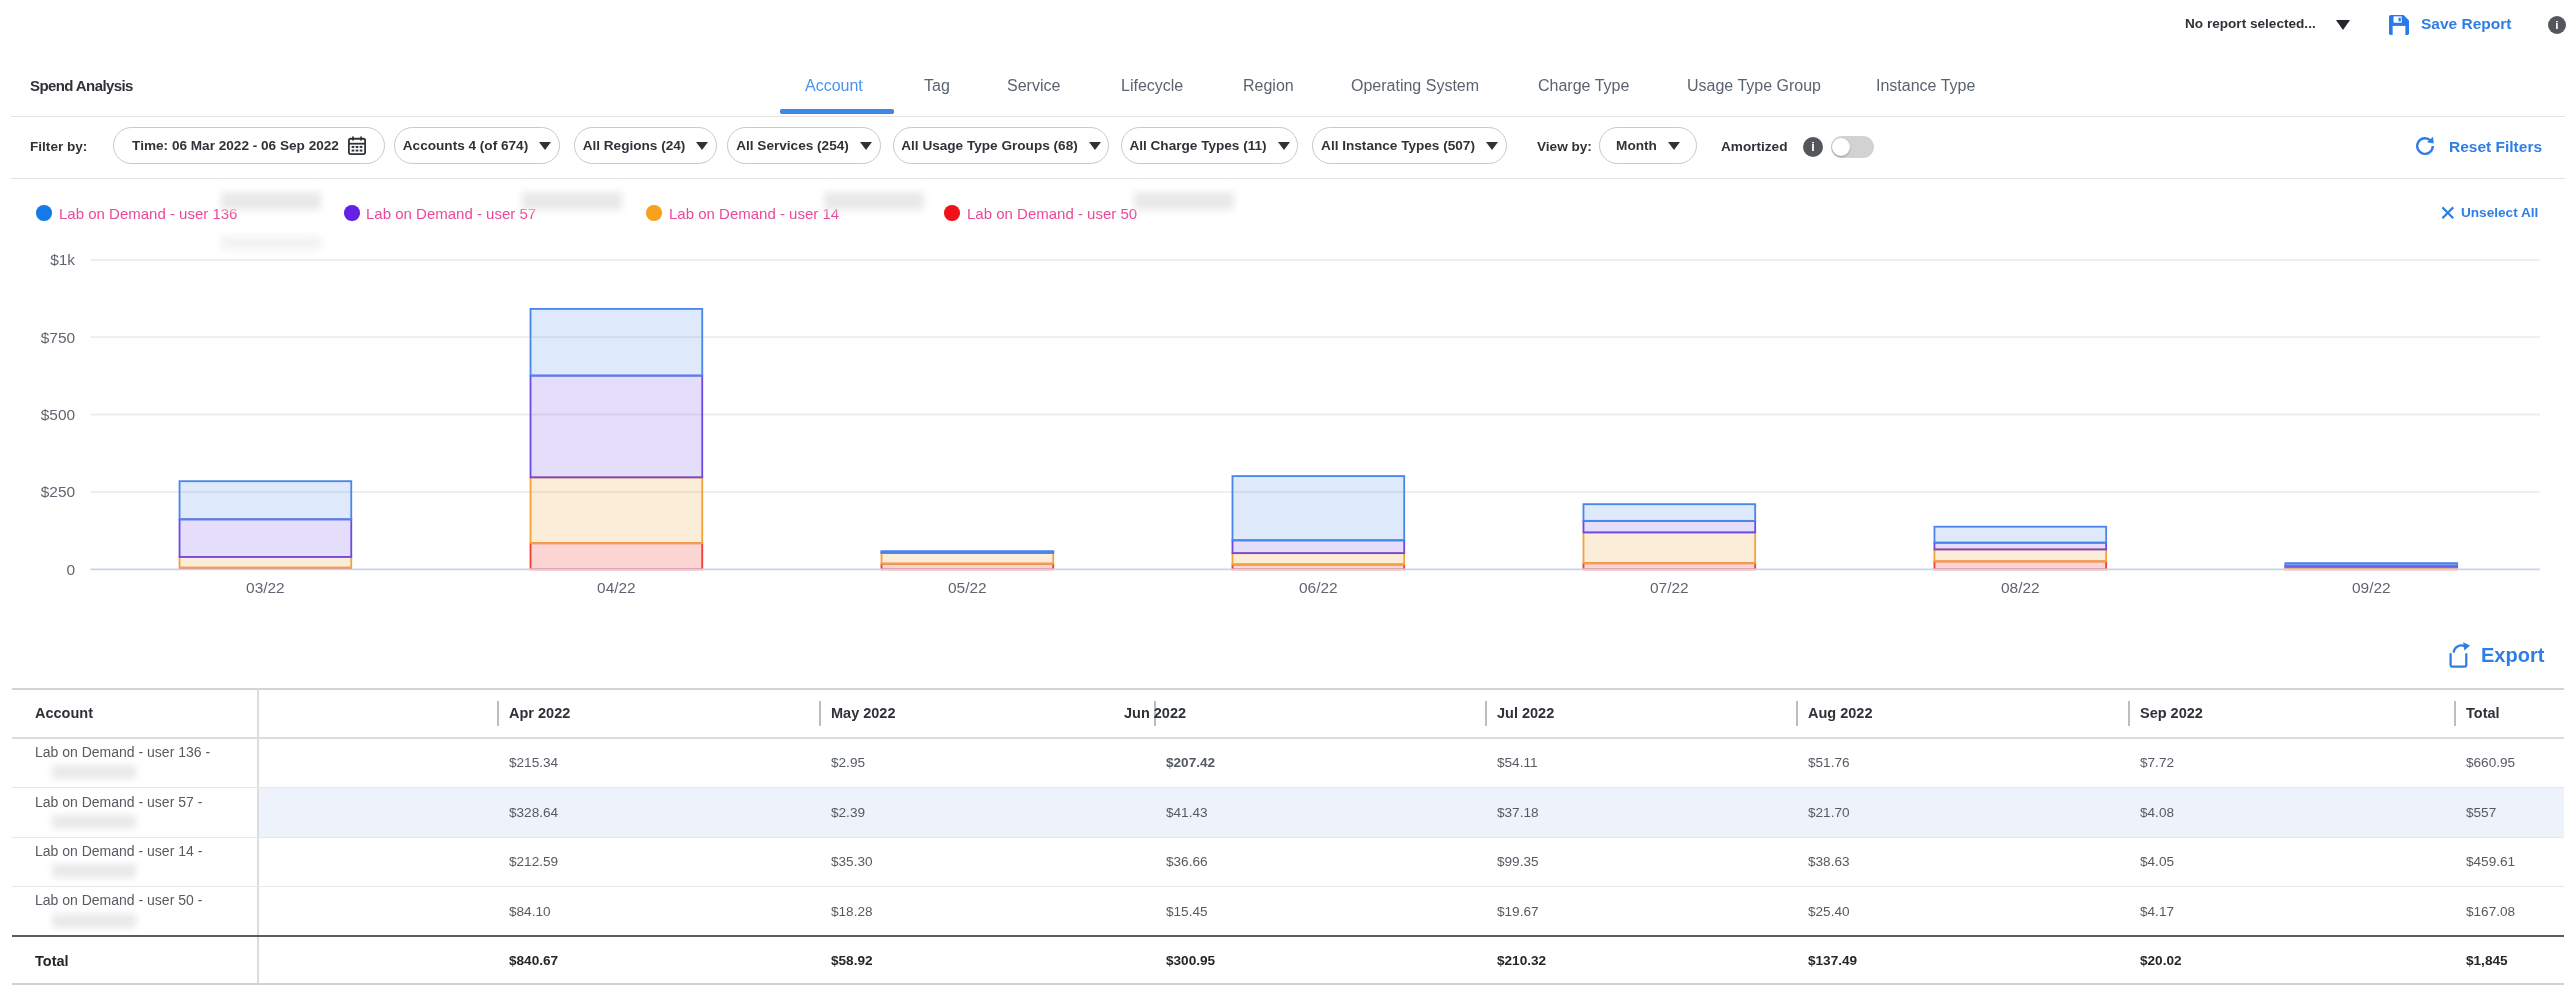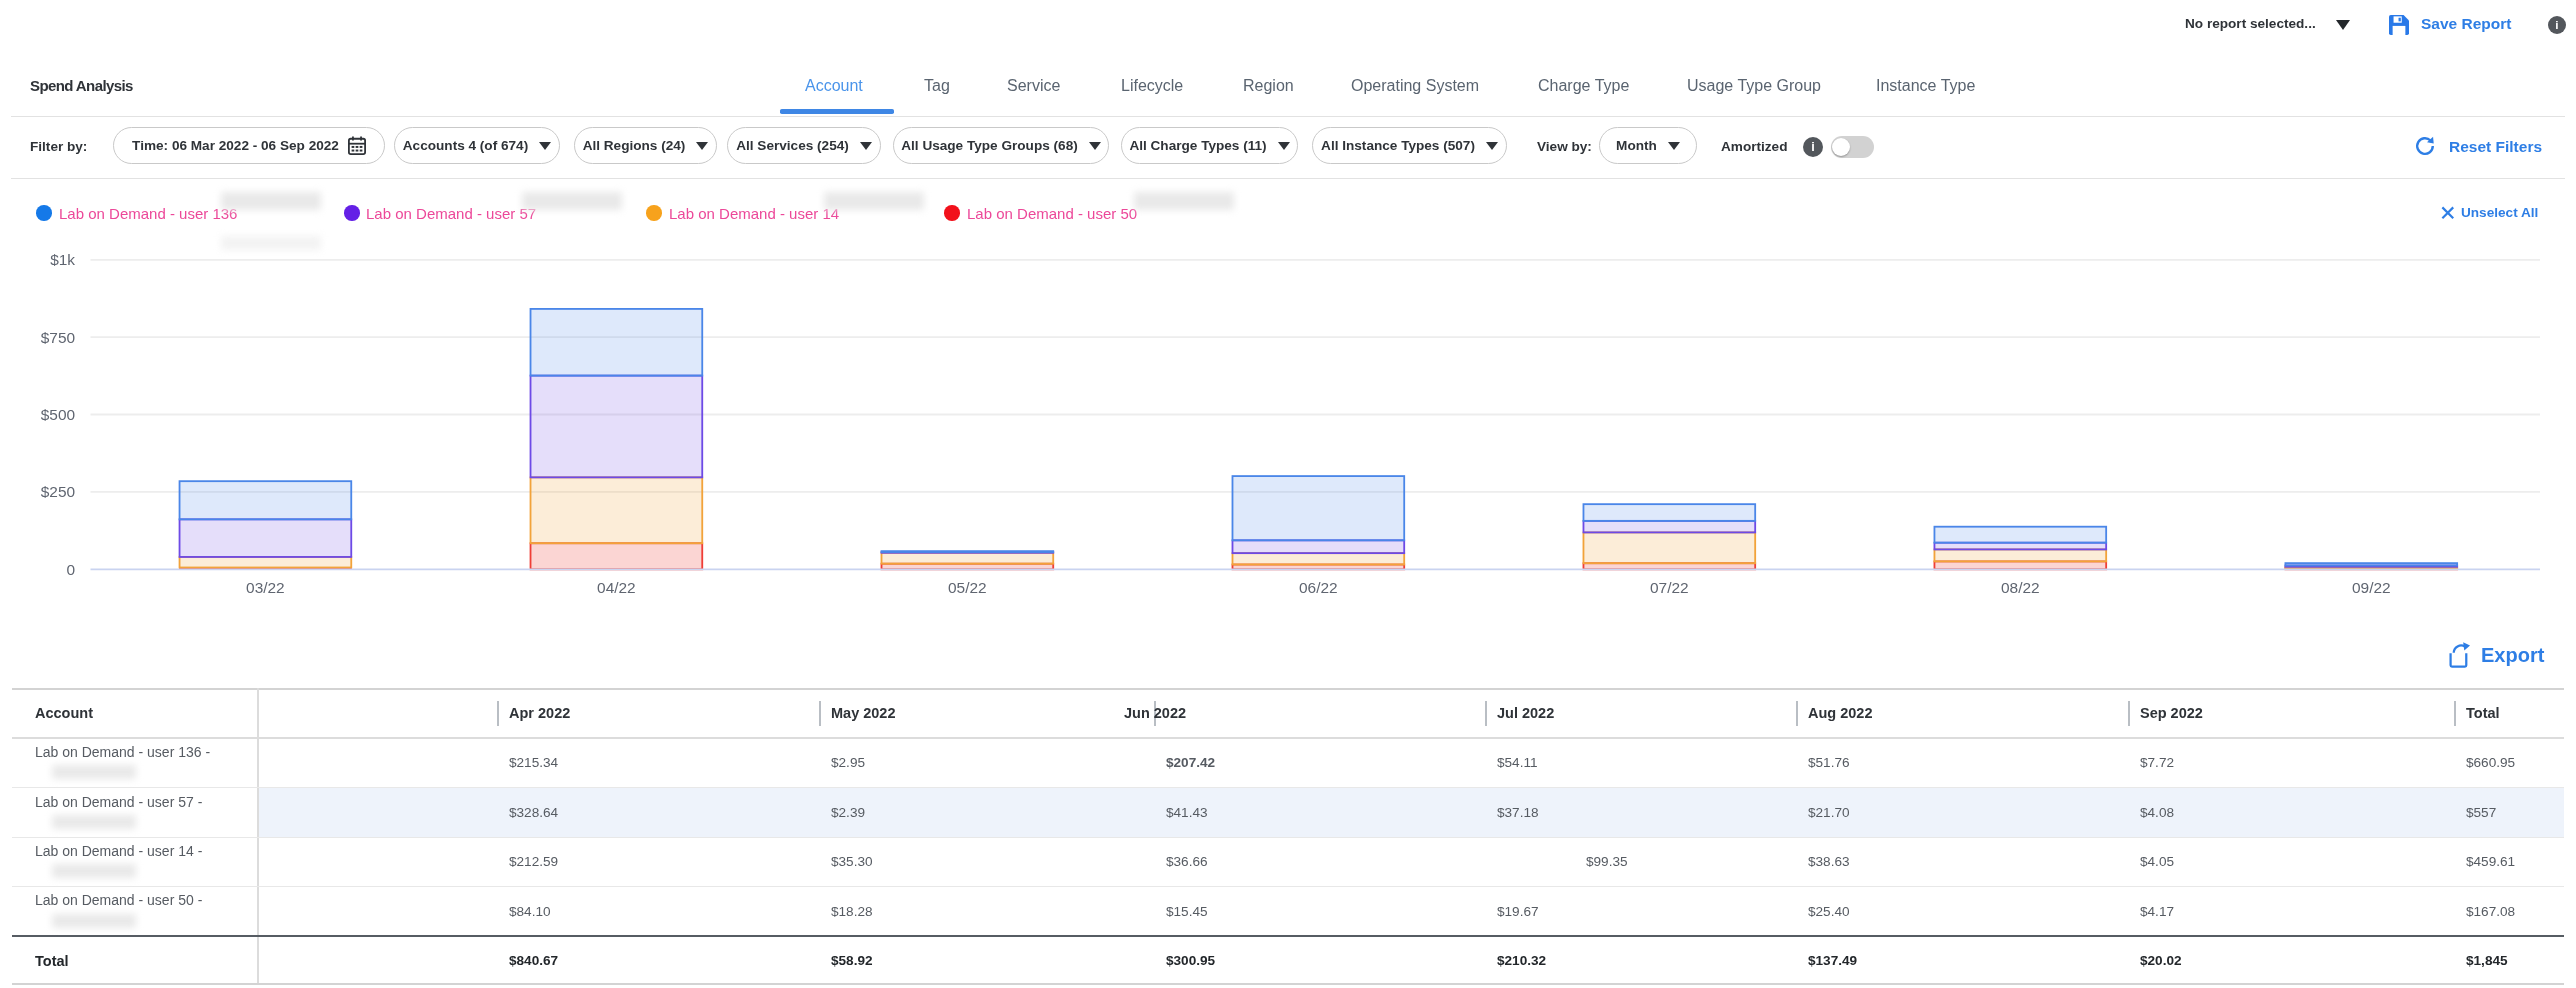--- a/index.html
+++ b/index.html
@@ -229,21 +229,21 @@
 <div class="val" style="left:1497px; top:805px;">$37.18</div>
 <div class="val" style="left:1808px; top:805px;">$21.70</div>
 <div class="val" style="left:2140px; top:805px;">$4.08</div>
 <div class="val" style="left:2466px; top:805px;">$557</div>
 
 <div class="acct" style="top:843px;">Lab on Demand - user 14 -</div>
 <div class="blur" style="left:52px; top:864px; width:84px; height:13.6px;"></div>
 <div class="val" style="left:509px; top:854px;">$212.59</div>
 <div class="val" style="left:831px; top:854px;">$35.30</div>
 <div class="val" style="left:1166px; top:854px;">$36.66</div>
-<div class="val" style="left:1586px; top:854px;">$99.35</div>
+<div class="val" style="left:1497px; top:854px;">$99.35</div>
 <div class="val" style="left:1808px; top:854px;">$38.63</div>
 <div class="val" style="left:2140px; top:854px;">$4.05</div>
 <div class="val" style="left:2466px; top:854px;">$459.61</div>
 
 <div class="acct" style="top:892px;">Lab on Demand - user 50 -</div>
 <div class="blur" style="left:52px; top:914px; width:84px; height:13.6px;"></div>
 <div class="val" style="left:509px; top:904px;">$84.10</div>
 <div class="val" style="left:831px; top:904px;">$18.28</div>
 <div class="val" style="left:1166px; top:904px;">$15.45</div>
 <div class="val" style="left:1497px; top:904px;">$19.67</div>

